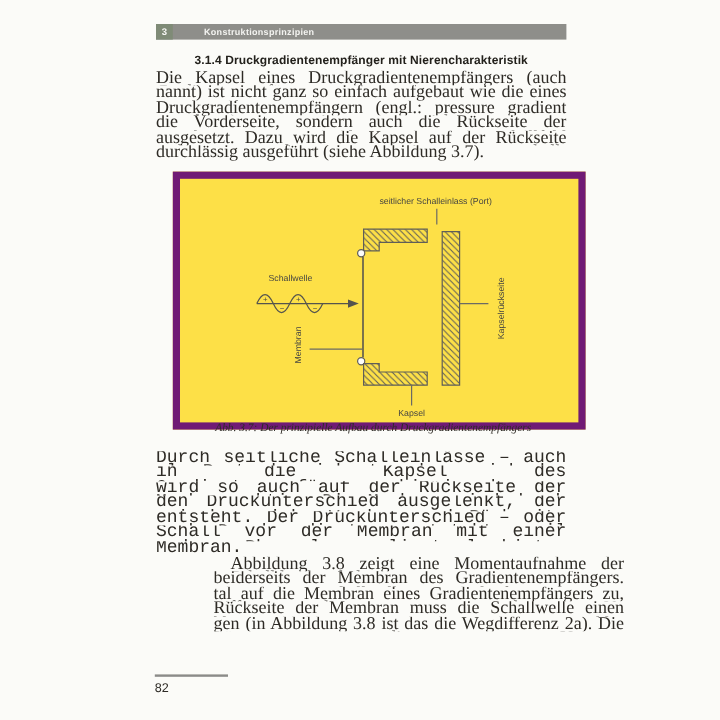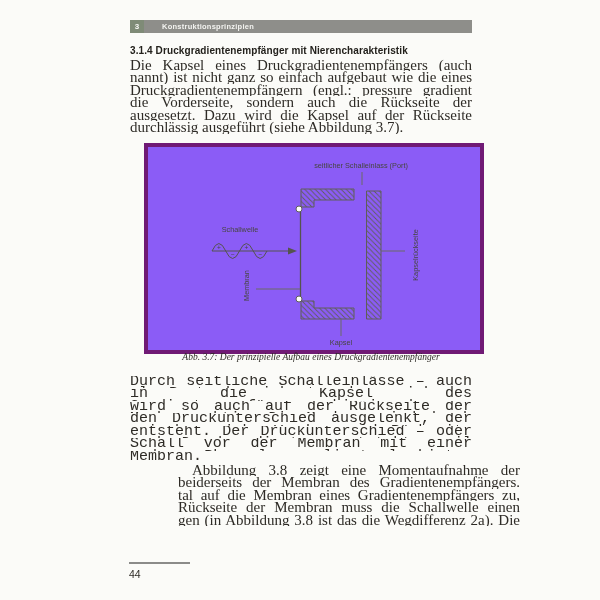--- a/index.html
+++ b/index.html
@@ -15,42 +15,43 @@
   .chapter-bar{
     position:absolute;left:130px;top:20px;width:342px;height:13px;
     background:#8e8e8a;display:flex;align-items:stretch;
   }
   .chapter-num{
     width:14px;background:#7f8b77;color:#f7f7f4;
     font:bold 8px/13px "Liberation Sans",sans-serif;text-align:center;
   }
   .chapter-title{
     color:#f4f4f1;font:bold 7.5px/13px "Liberation Sans",sans-serif;
-    padding-left:18px;letter-spacing:.25px;
+    padding-left:18px;letter-spacing:.25px;margin-left:8px;
   }
   .section-heading{
     position:absolute;left:130px;top:44px;width:342px;
     font:bold 10px/13px "Liberation Sans",sans-serif;color:#23211c;
     letter-spacing:.1px;
+    text-align:center;
   }
   
   .para{position:absolute;left:130px;width:342px;font-size:15px;}
   .para1{top:59px;}
   .para2{top:376px;font-family:Liberation Mono, monospace;}
   .para3{top:464px;margin-left:48px;}
   .tline{
     height:12.45px;line-height:12.45px;overflow:hidden;
     text-align:justify;text-align-last:justify;
   }
   .tline-last{text-align-last:left;}
   .para3 .tline:first-child{padding-left:14px;box-sizing:border-box;}
   
   .figure-box{
     position:absolute;left:144px;top:143px;width:332px;height:203px;
-    border:4px solid #701a75;background:#8b5cf6;box-sizing:content-box;
+    border:6px solid #701a75;background:#fde047;box-sizing:content-box;
   }
   .figure-box svg{display:block;}
   .fig-label{
     font-family:"Liberation Sans",sans-serif;font-size:7.3px;fill:#474641;
   }
   .fig-sign{
     font-family:"Liberation Sans",sans-serif;font-size:6.5px;fill:#474641;
   }
   .caption{
     position:absolute;left:144px;top:352px;width:334px;text-align:center;
@@ -126,36 +127,36 @@
       <line x1="108" y1="142" x2="152" y2="142" stroke="#6b6a64" stroke-width="1"></line>
 
       <text class="fig-label" text-anchor="middle" transform="translate(270,108) rotate(-90)">Kapselrückseite</text>
       <line x1="233" y1="104" x2="257" y2="104" stroke="#6b6a64" stroke-width="1"></line>
 
       <line x1="193" y1="172" x2="193" y2="189" stroke="#6b6a64" stroke-width="1"></line>
       <text class="fig-label" x="193" y="198" text-anchor="middle">Kapsel</text>
     </svg>
   </div>
 
-  <div class="caption">Abb. 3.7: Der prinzipielle Aufbau eines Druckgradientenempfänger</div>
+  <div class="caption">Abb. 3.7: Der prinzipielle Aufbau durch Druckgradientenempfängers</div>
 
   <div class="para para2">
       <div class="tline">Durch seitliche Schalleinlässe – auch als Ports bezeichnet – kann sich der Schall</div>
       <div class="tline">in die Kapsel des Gradientenempfängers hinein beugen. Der Schallwechseldruck</div>
       <div class="tline">wird so auch auf der Rückseite der Membran aktiv. Die Membran wird durch</div>
       <div class="tline">den Druckunterschied ausgelenkt, der zwischen siehe Vorder- und Rückseite</div>
       <div class="tline">entsteht. Der Druckunterschied – oder auch Druckgradient – entsteht, weil der</div>
       <div class="tline">Schall vor der Membran mit einer anderen Phasenlage anliegt als hinter der</div>
       <div class="tline tline-last">Membran.</div>
     </div>
 
   <div class="para para3">
       <div class="tline">Abbildung 3.8 zeigt eine Momentaufnahme der Schalldruckverhältnisse</div>
       <div class="tline">beiderseits der Membran des Gradientenempfängers. Eine Schallwelle läuft fron-</div>
       <div class="tline">tal auf die Membran eines Gradientenempfängers zu, trifft also aus der 0°-</div>
       <div class="tline">Rückseite der Membran muss die Schallwelle einen kleinen Eine zurückle-</div>
       <div class="tline">gen (in Abbildung 3.8 ist das die Wegdifferenz 2a). Die Länge dieses Umwegs</div>
     </div>
 
   <div class="footer-rule"></div>
-  <div class="page-number">44</div>
+  <div class="page-number">82</div>
 
 </div>
 
 </body></html>

